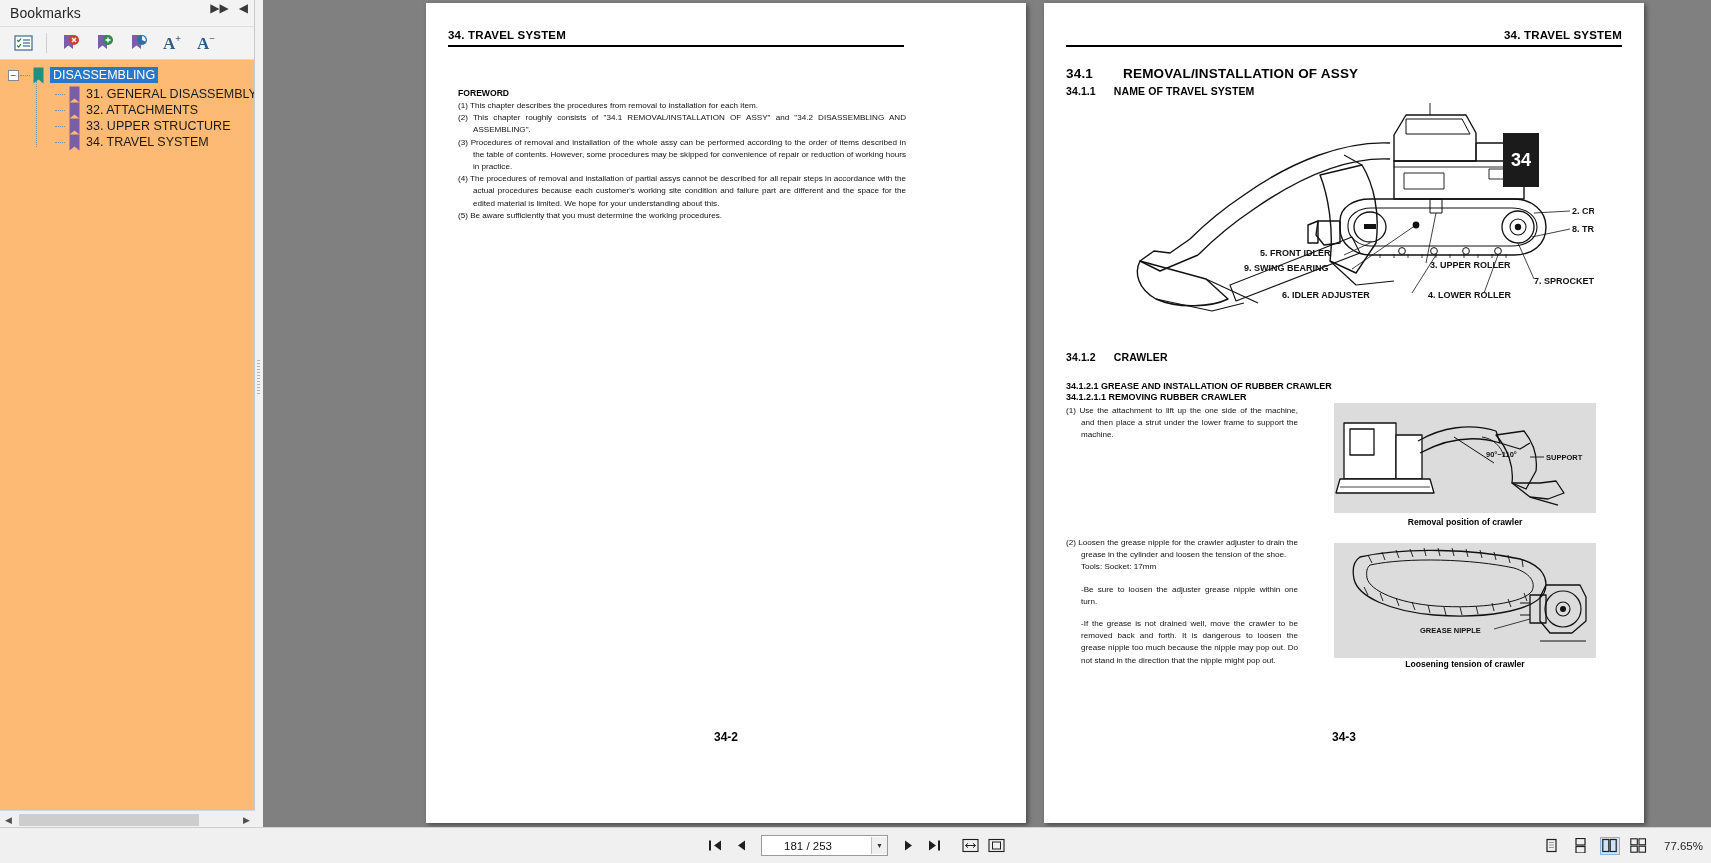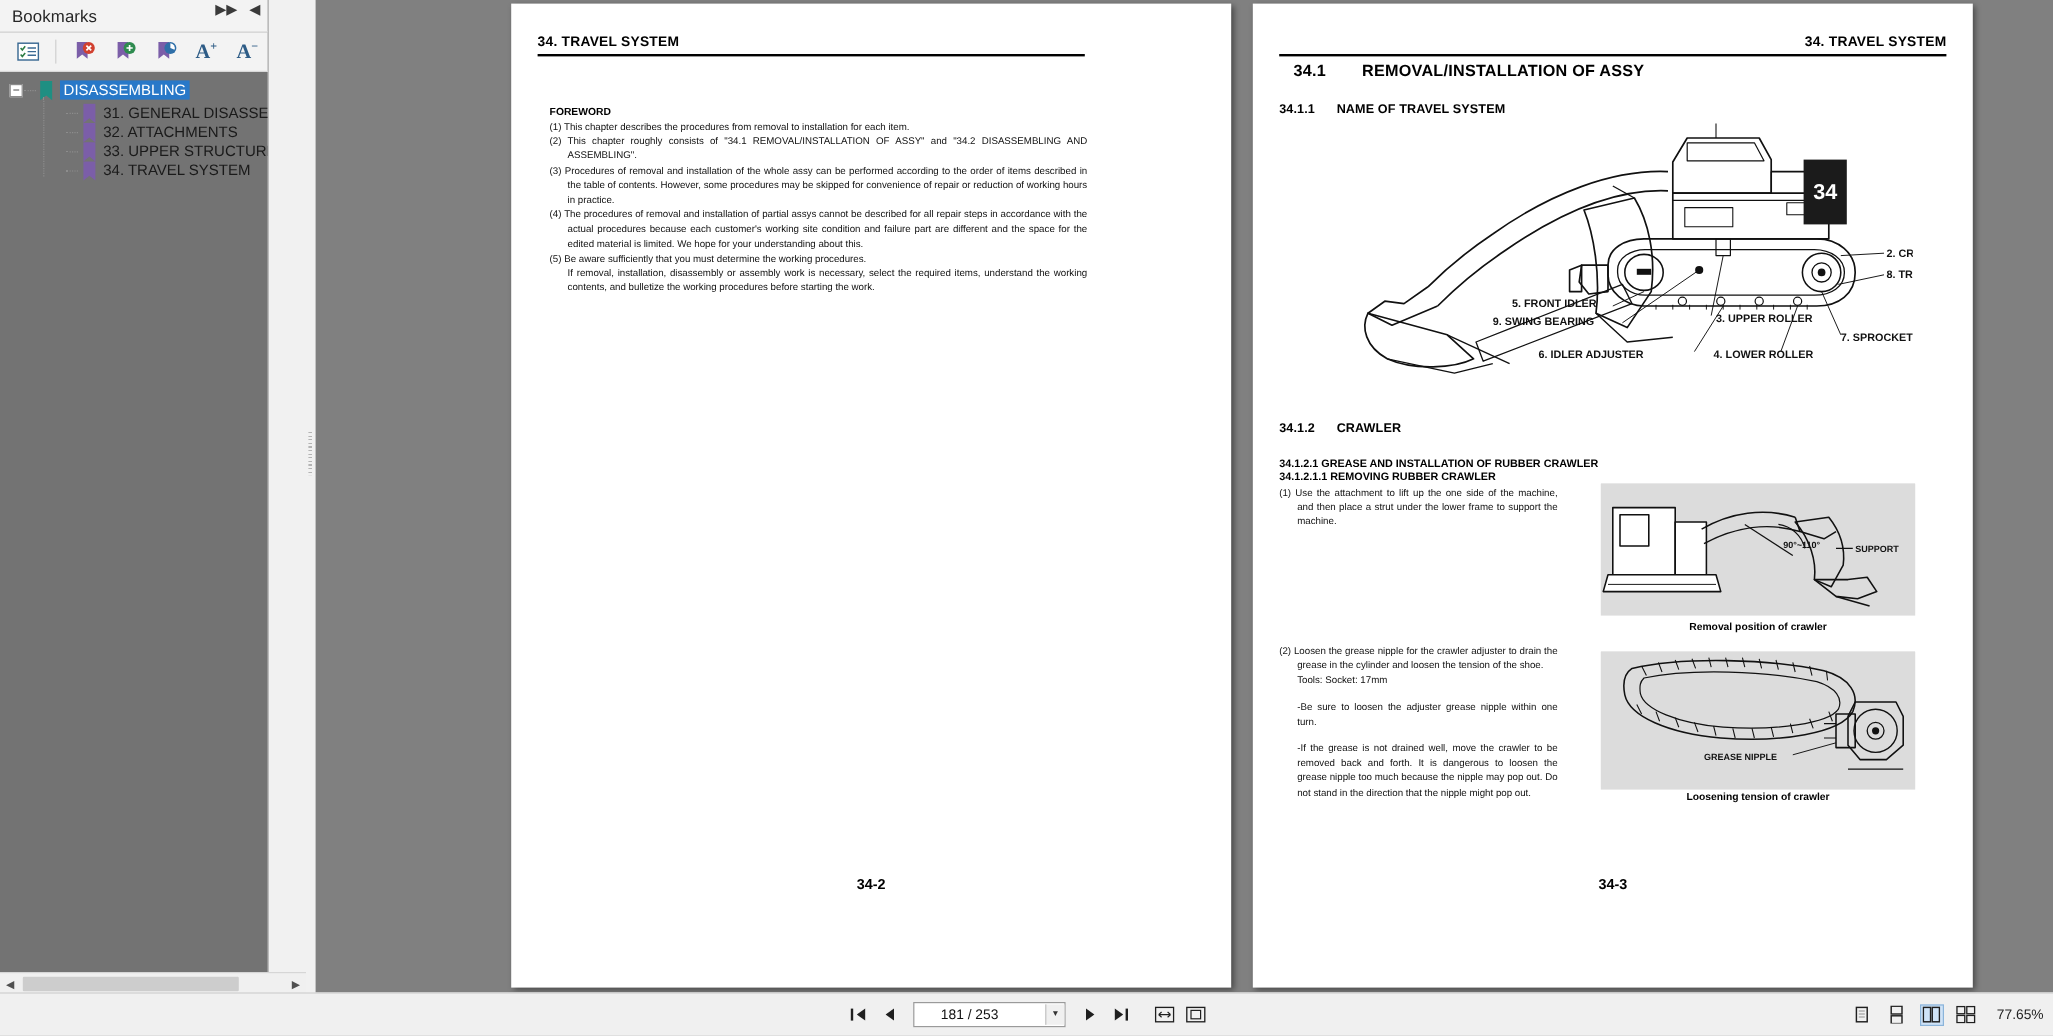--- a/index.html
+++ b/index.html
@@ -6,22 +6,22 @@
   body{
     width:1711px;height:863px;overflow:hidden;
     background:#ffffff;
     font-family:"Liberation Sans", sans-serif;
     -webkit-font-smoothing:antialiased;
   }
   .app{position:relative;width:1711px;height:863px;background:#f1f1f1;}
 
   
   .sidebar{
-    position:absolute;left:0;top:0;width:224px;height:828px;
-    background:#737373;border-right:1px solid #c8c8c8;
+    position:absolute;left:0;top:0;width:255px;height:828px;
+    background:#fdba74;border-right:1px solid #c8c8c8;
     box-sizing:border-box;
   }
   .sb-title-bar{
     position:relative;height:26px;
     background:#f3f3f3;
     display:flex;align-items:center;
     padding-left:10px;
     border-bottom:1px solid #dedede;
   }
   .sb-title{font-size:14px;color:#262626;letter-spacing:.1px;}
@@ -261,33 +261,32 @@
         <div class="hdr-rule" style="left:22px;top:42px;width:456px;"></div>
 
         <div class="fw-title" style="left:32px;top:85px;text-align:right;">FOREWORD</div>
 
         <div class="body-txt" style="left:32px;top:97px;width:448px;">
           <span class="ind">(1) This chapter describes the procedures from removal to installation for each item.</span>
           <span class="ind">(2) This chapter roughly consists of "34.1 REMOVAL/INSTALLATION OF ASSY" and "34.2 DISASSEMBLING AND ASSEMBLING".</span>
           <span class="ind">(3) Procedures of removal and installation of the whole assy can be performed according to the order of items described in the table of contents. However, some procedures may be skipped for convenience of repair or reduction of working hours in practice.</span>
           <span class="ind">(4) The procedures of removal and installation of partial assys cannot be described for all repair steps in accordance with the actual procedures because each customer's working site condition and failure part are different and the space for the edited material is limited. We hope for your understanding about this.</span>
           <span class="ind">(5) Be aware sufficiently that you must determine the working procedures.</span>
-          <span class="ind2">If removal, installation, disassembly or assembly work is necessary, select the required items, understand the working contents, and bulletize the working procedures before starting the work.</span>
         </div>
 
         <div class="pagenum" style="left:0;right:0;top:727px;text-align:center;">34-2</div>
       </div>
     </div>
 
     <div class="page page-right">
       <div class="pg-inner">
         <div class="hdr" style="right:22px;top:26px;">34.  TRAVEL SYSTEM</div>
         <div class="hdr-rule" style="left:22px;top:42px;width:556px;"></div>
 
-        <div class="sec-h1" style="left:22px;top:48px;margin-left:12px;">
+        <div class="sec-h1" style="left:22px;top:63px;">
           <span>34.1</span>
           <span style="display:inline-block;width:22px;"></span>
           <span>REMOVAL/INSTALLATION OF ASSY</span>
         </div>
 
         <div class="sec-h2" style="left:22px;top:82px;">
           <span>34.1.1</span>
           <span style="display:inline-block;width:12px;"></span>
           <span>NAME OF TRAVEL SYSTEM</span>
         </div>

